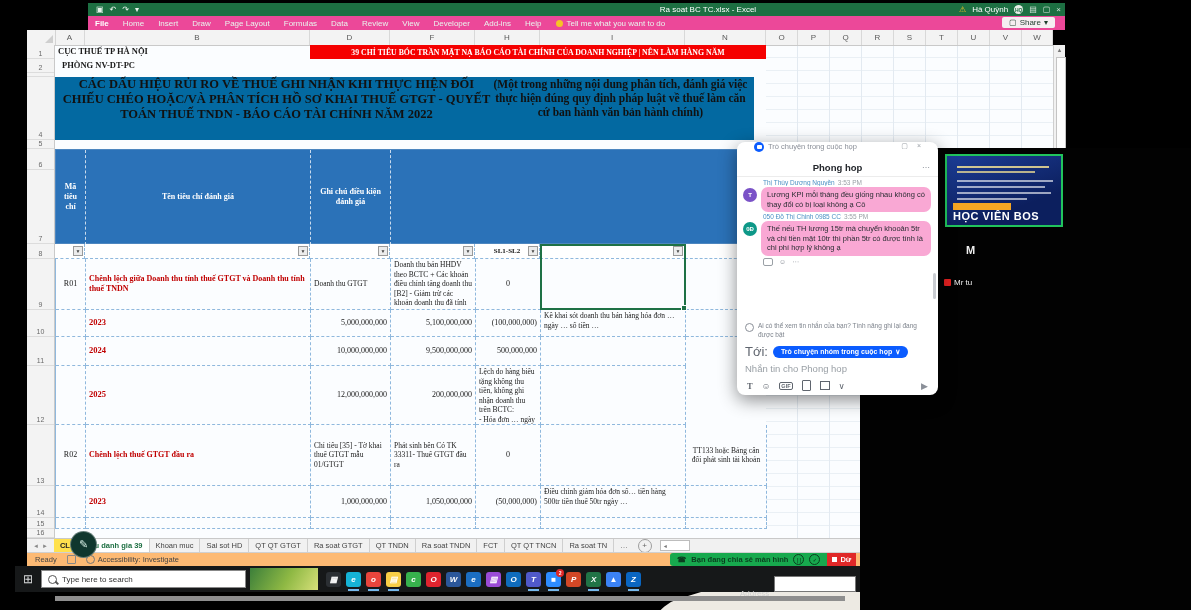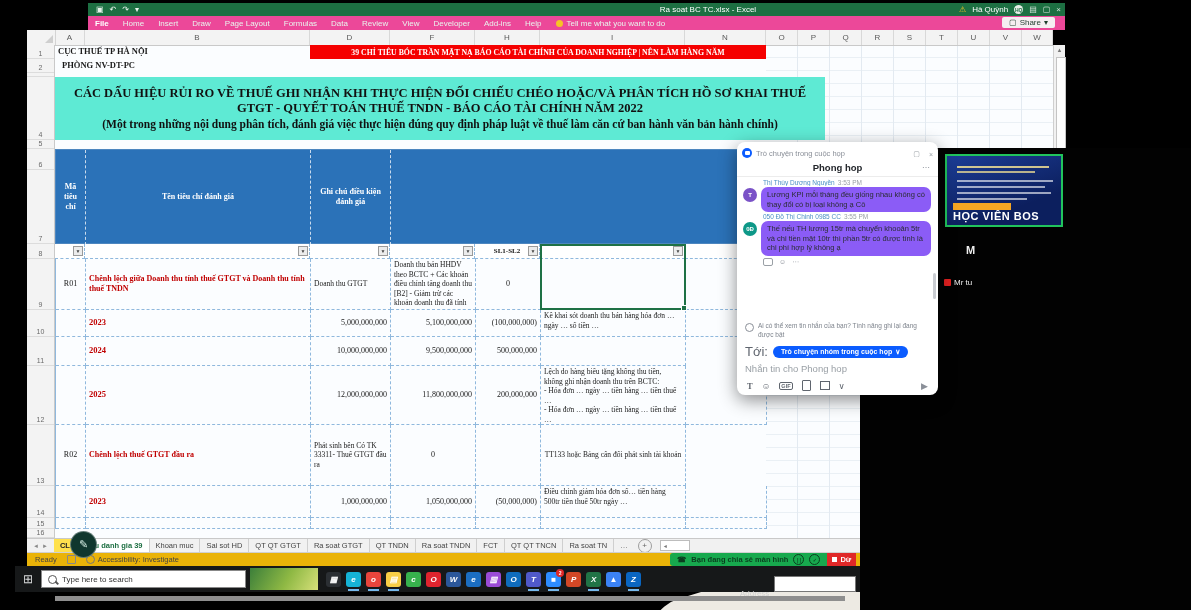--- a/index.html
+++ b/index.html
@@ -46,22 +46,22 @@
   .vscroll{left:1053px;top:45px;width:12px;height:493px;background:#f1f1f1;border-left:1px solid #cfcfcf;z-index:2;box-sizing:border-box;}
   .vscroll .arr{font-size:6px;color:#777;text-align:center;line-height:10px;}
   .vthumb{position:absolute;left:2px;top:12px;width:8px;height:120px;background:#fdfdfd;border:1px solid #c4c4c4;}
 
   
   .serif{font-family:"Liberation Serif",serif;}
   .a1{left:58px;top:46px;width:240px;height:12px;font-size:8.5px;font-weight:bold;color:#1a1a1a;z-index:3;}
   .banner{left:310px;top:45px;width:456px;height:14px;background:#f50000;color:#fff;font-weight:bold;
           font-size:7.8px;display:flex;align-items:center;justify-content:center;z-index:3;white-space:nowrap;overflow:hidden;}
   .a2{left:62px;top:60px;width:240px;height:12px;font-size:8.5px;font-weight:bold;color:#1a1a1a;z-index:3;}
-  .ytitle{left:55px;top:77px;width:770px;height:63px;background:#5eead4;color:#111;z-index:3;
-          text-align:center;display:flex;flex-direction:column;justify-content:center;gap:1px;padding:0 6px;box-sizing:border-box;}
+  .ytitle{left:55px;top:77px;width:699px;height:63px;background:#0369a1;color:#111;z-index:3;
+          text-align:center;display:flex;flex-direction:row;justify-content:center;gap:1px;padding:0 6px;box-sizing:border-box;}
   .ytitle .t1{font-size:12.5px;font-weight:bold;line-height:15px;}
   .ytitle .t2{font-size:11.5px;font-weight:bold;line-height:14px;}
 
   .thead{left:55px;top:149px;width:711px;height:95px;z-index:3;display:grid;
          grid-template-columns:30px 225px 80px 85px 65px 145px 81px;grid-template-rows:21px 74px;
          background:#2b72b8;color:#fff;font-weight:bold;box-sizing:border-box;border:1px solid #4d86bf;}
   .th{border-right:1px dashed rgba(255,255,255,.75);border-bottom:1px dashed rgba(255,255,255,.75);
       display:flex;align-items:center;justify-content:center;text-align:center;font-size:8px;
       line-height:10px;padding:1px 2px;box-sizing:border-box;overflow:hidden;}
   .rs2{grid-row:1/3;}
@@ -94,21 +94,21 @@
            z-index:2;display:flex;align-items:stretch;font-size:7.5px;color:#444;box-sizing:border-box;}
   .tabnav{display:flex;align-items:center;gap:3px;padding:0 6px;color:#888;font-size:6px;}
   .stab{display:flex;align-items:center;padding:0 6px;border-right:1px solid #cfcfcf;white-space:nowrap;}
   .stab.cl{background:#ffe14d;font-weight:bold;color:#222;}
   .stab.active{background:#fff;color:#1d6f42;font-weight:bold;}
   .stab.more{border-right:none;color:#666;}
   .addtab{width:12px;height:12px;border-radius:50%;border:1px solid #9e9e9e;color:#666;display:flex;
           align-items:center;justify-content:center;font-size:8px;align-self:center;margin-left:4px;}
   .hscroll{align-self:center;margin-left:8px;width:26px;height:9px;background:#fff;border:1px solid #bdbdbd;
            font-size:5px;color:#777;display:flex;align-items:center;padding-left:2px;}
-  .statusbar{left:27px;top:552px;width:1026px;height:14px;background:#eab308;border-top:1px solid #d0d0d0;
+  .statusbar{left:27px;top:552px;width:1026px;height:14px;background:#fdba74;border-top:1px solid #d0d0d0;
              z-index:2;display:flex;align-items:center;gap:10px;font-size:7.5px;color:#444;padding-left:8px;box-sizing:border-box;}
   .macro-ic{width:7px;height:7px;border:1px solid #888;border-radius:1px;}
   .acc{display:flex;align-items:center;gap:3px;}
   .acc-ic{width:7px;height:7px;border-radius:50%;border:1px solid #777;display:inline-block;}
 
   .taskbar{left:15px;top:566px;width:1050px;height:26px;background:#161819;z-index:2;display:flex;align-items:center;}
   .start{color:#d9dadb;font-size:12px;margin:0 8px;}
   .searchbox{width:205px;height:18px;background:#fff;border:1px solid #888;display:flex;align-items:center;
              gap:5px;padding-left:6px;box-sizing:border-box;}
   .mag{width:7px;height:7px;border:1.5px solid #555;border-radius:50%;position:relative;display:inline-block;}
@@ -149,36 +149,36 @@
   .thumb .hot{position:absolute;left:6px;top:47px;width:58px;height:7px;background:#f5a623;}
   .thumb .cap{position:absolute;left:6px;bottom:3px;color:#fff;font-size:11px;font-weight:bold;letter-spacing:.5px;}
   .mlabel{left:966px;top:244px;color:#eee;font-size:11px;font-weight:bold;z-index:11;}
   .nametag{left:944px;top:278px;z-index:11;display:flex;align-items:center;gap:3px;}
   .nametag .red{width:7px;height:7px;background:#e02020;border-radius:1px;}
   .nametag span{color:#f0f0f0;font-size:8px;}
 
   
   .chat{left:737px;top:142px;width:201px;height:253px;background:#fff;border-radius:8px;z-index:30;
         box-shadow:0 5px 18px rgba(0,0,0,.45);display:flex;flex-direction:column;overflow:hidden;}
-  .chat-title{height:16px;display:flex;align-items:flex-end;gap:4px;padding:0 5px;flex:none;}
+  .chat-title{height:16px;display:flex;align-items:flex-start;gap:4px;padding:0 17px;flex:none;}
   .zlogo{width:10px;height:10px;border-radius:50%;background:#0b5cff;display:flex;align-items:center;justify-content:center;flex:none;}
   .zlogo i{width:5px;height:3.5px;background:#fff;border-radius:1px;display:block;}
   .chat-title .t{font-size:7.5px;color:#8a8f98;flex:1;}
   .chat-title .wb{color:#9aa0a6;font-size:7px;margin-left:5px;}
   .chat-room{height:18px;display:flex;align-items:center;justify-content:center;position:relative;
              border-bottom:1px solid #ececec;flex:none;}
   .chat-room .r{font-size:9.5px;font-weight:bold;color:#23262b;}
   .chat-room .dots{position:absolute;right:8px;color:#8a8f98;font-size:8px;}
   .msgs{flex:none;height:142px;position:relative;padding:1px 6px 0 6px;overflow:hidden;}
   .sender{font-size:6.5px;color:#4a90c4;margin:1px 0 1px 20px;white-space:nowrap;overflow:hidden;}
   .sender b{font-weight:normal;color:#9aa0a6;margin-left:3px;}
   .mrow{display:flex;gap:4px;align-items:flex-start;}
   .av{width:14px;height:14px;border-radius:50%;color:#fff;font-size:6px;font-weight:bold;display:flex;
       align-items:center;justify-content:center;flex:none;margin-top:1px;}
-  .bubble{background:#8b5cf6;border-radius:7px;padding:3px 6px;font-size:7.5px;color:#2a2d33;
+  .bubble{background:#f9a8d4;border-radius:7px;padding:3px 6px;font-size:7.5px;color:#2a2d33;
           line-height:9.5px;max-width:158px;}
   .reacts{display:flex;gap:6px;margin:2px 0 0 20px;color:#8a8f98;font-size:7px;align-items:center;}
   .r-bub{width:8px;height:6px;border:1px solid #9aa0a6;border-radius:2px;display:inline-block;}
   .chat-scroll{position:absolute;right:2px;top:96px;width:3px;height:26px;background:#c9ccd1;border-radius:2px;}
   .notice{flex:none;display:flex;gap:4px;padding:2px 8px;align-items:flex-start;}
   .not-ic{width:7px;height:7px;border-radius:50%;border:1px solid #8a8f98;flex:none;margin-top:1px;}
   .notice span{font-size:6.5px;color:#7d838c;line-height:8.5px;}
   .torow{flex:none;display:flex;align-items:center;gap:5px;padding:3px 8px 2px 8px;}
   .torow .lbl{font-size:13px;color:#5f656e;}
   .topill{background:#0b5cff;color:#fff;font-size:7px;font-weight:bold;border-radius:9px;padding:2px 8px;
@@ -387,30 +387,30 @@
       <div class="c year">2024</div>
       <div class="c num">10,000,000,000</div>
       <div class="c num">9,500,000,000</div>
       <div class="c num">500,000,000</div>
       <div class="c gc"></div>
     </div>
     <div class="drow h59">
       <div class="c ma"></div>
       <div class="c year">2025</div>
       <div class="c num">12,000,000,000</div>
-      <div class="c num">11,800,000,000</div>
       <div class="c num">200,000,000</div>
       <div class="c nd">Lệch do hàng biếu tặng không thu tiền, không ghi nhận doanh thu trên BCTC:
 - Hóa đơn … ngày … tiền hàng … tiền thuế …
 - Hóa đơn … ngày … tiền hàng … tiền thuế …</div>
       <div class="c gc"></div>
     </div>
     <div class="drow h61">
       <div class="c ma">R02</div>
       <div class="c crit">Chênh lệch thuế GTGT đầu ra</div>
+      <div class="c" style="display:flex;align-items:center">Chỉ tiêu [35] - Tờ khai thuế GTGT mẫu 01/GTGT</div>
       <div class="c" style="display:flex;align-items:center">Phát sinh bên Có TK 33311- Thuế GTGT đầu ra</div>
       <div class="c zero">0</div>
       <div class="c nd"></div>
       <div class="c gc">TT133 hoặc Bảng cân đối phát sinh tài khoản</div>
     </div>
     <div class="drow h32">
       <div class="c ma"></div>
       <div class="c year">2023</div>
       <div class="c num">1,000,000,000</div>
       <div class="c num">1,050,000,000</div>

